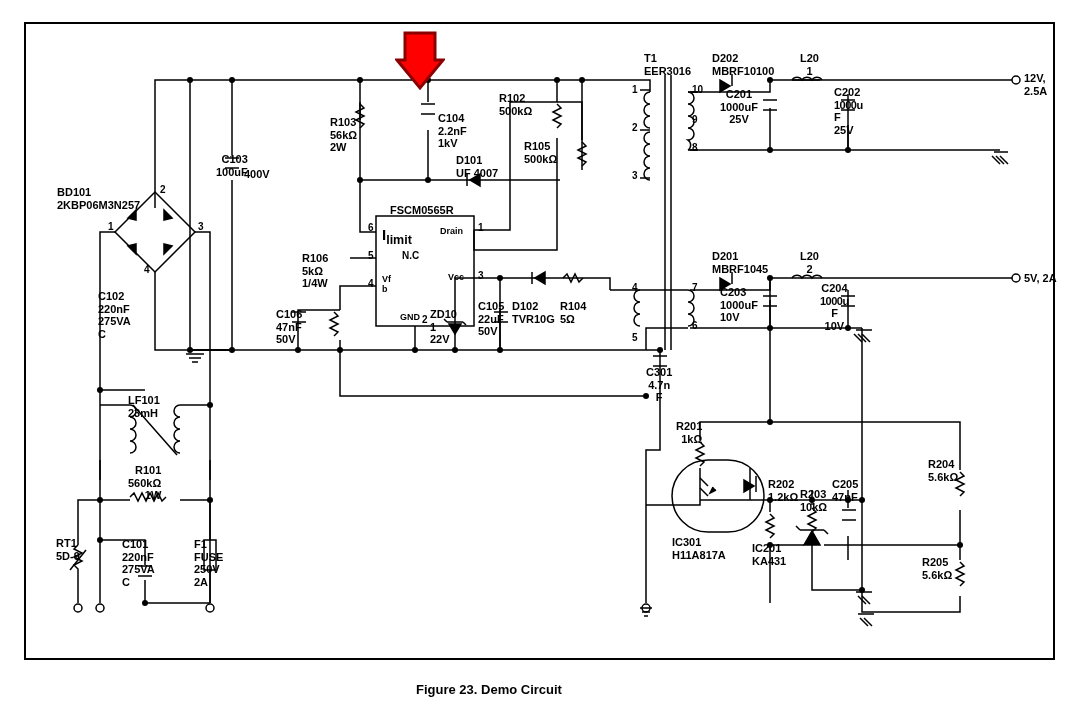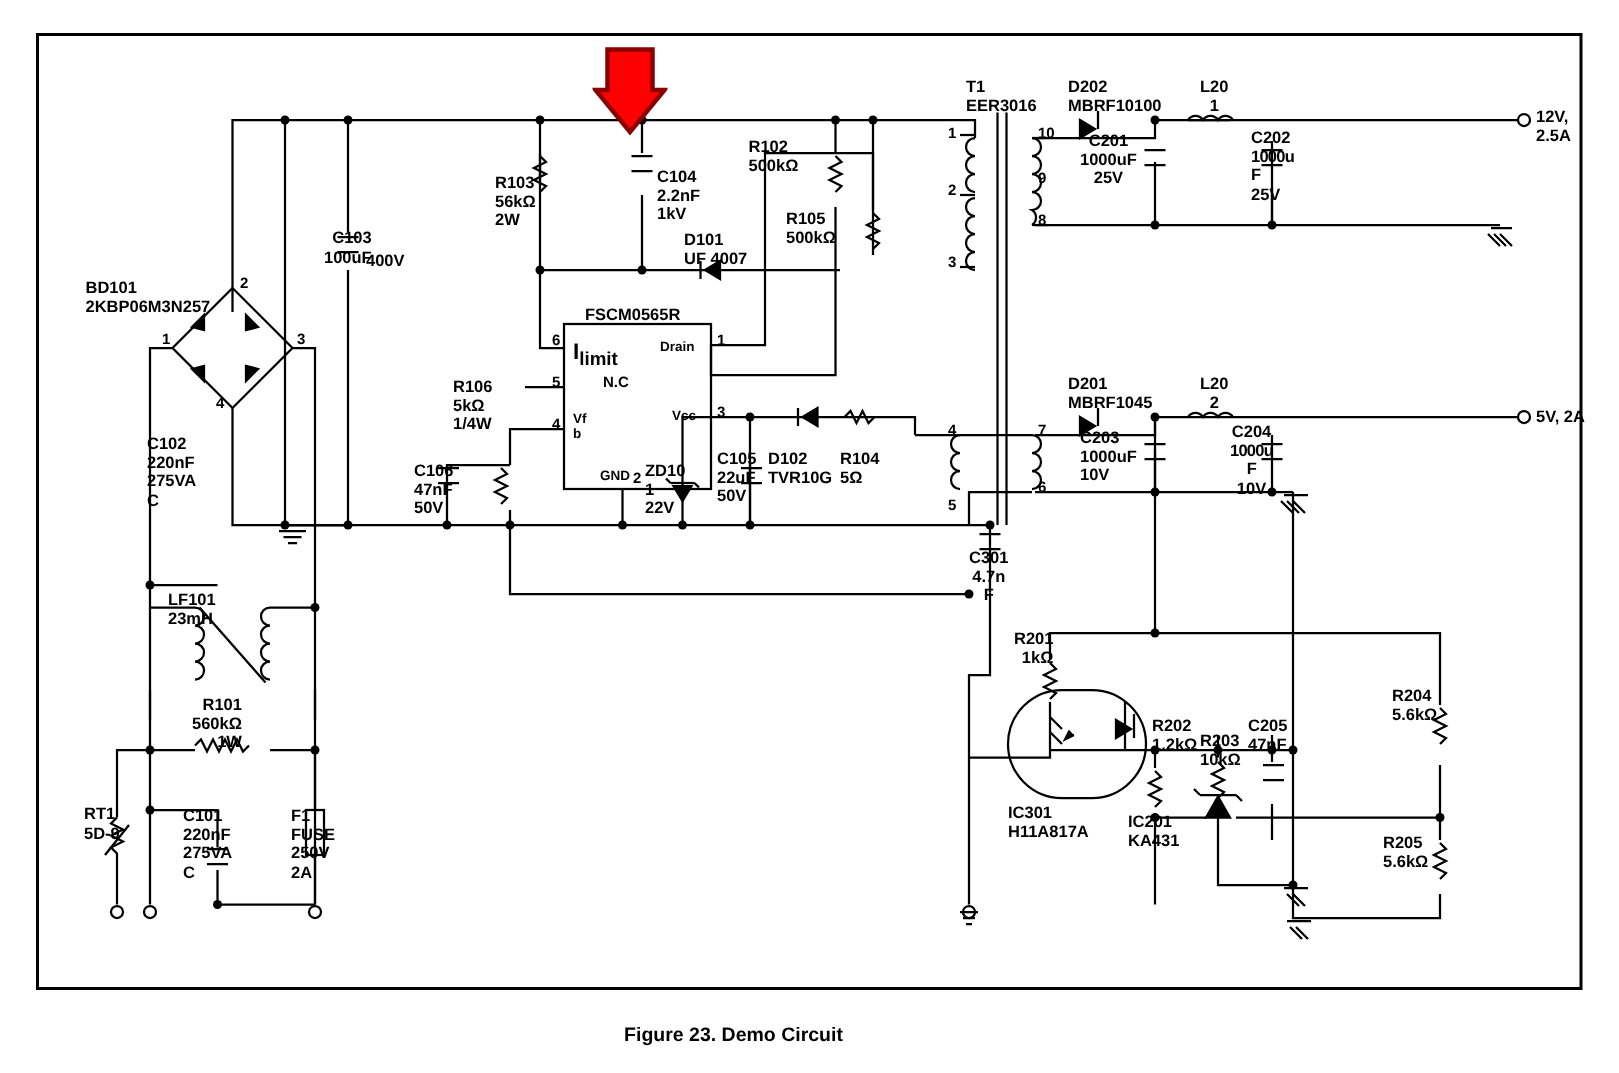--- a/index.html
+++ b/index.html
@@ -432,21 +432,21 @@
 </div>
 
 <div class="lbl" style="top:366px;left:646px;text-align:center">
   <span>C301</span><br><span>4.7n<br>F</span>
 </div>
 
 <div class="lbl" style="top:290px;left:98px">
   <span>C102</span><br><span>220nF</span><br><span>275VA<br>C</span>
 </div>
 
-<div class="lbl" style="top:394px;left:112px">
+<div class="lbl" style="top:394px;left:128px">
   <span>LF101</span><br><span>23mH</span>
 </div>
 
 <div class="lbl" style="top:464px;left:128px;text-align:right">
   <span>R101</span><br><span>560kΩ</span><br><span>1W</span>
 </div>
 
 <div class="lbl" style="top:537px;left:56px">
   <span>RT1</span><br><span>5D-9</span>
 </div>

